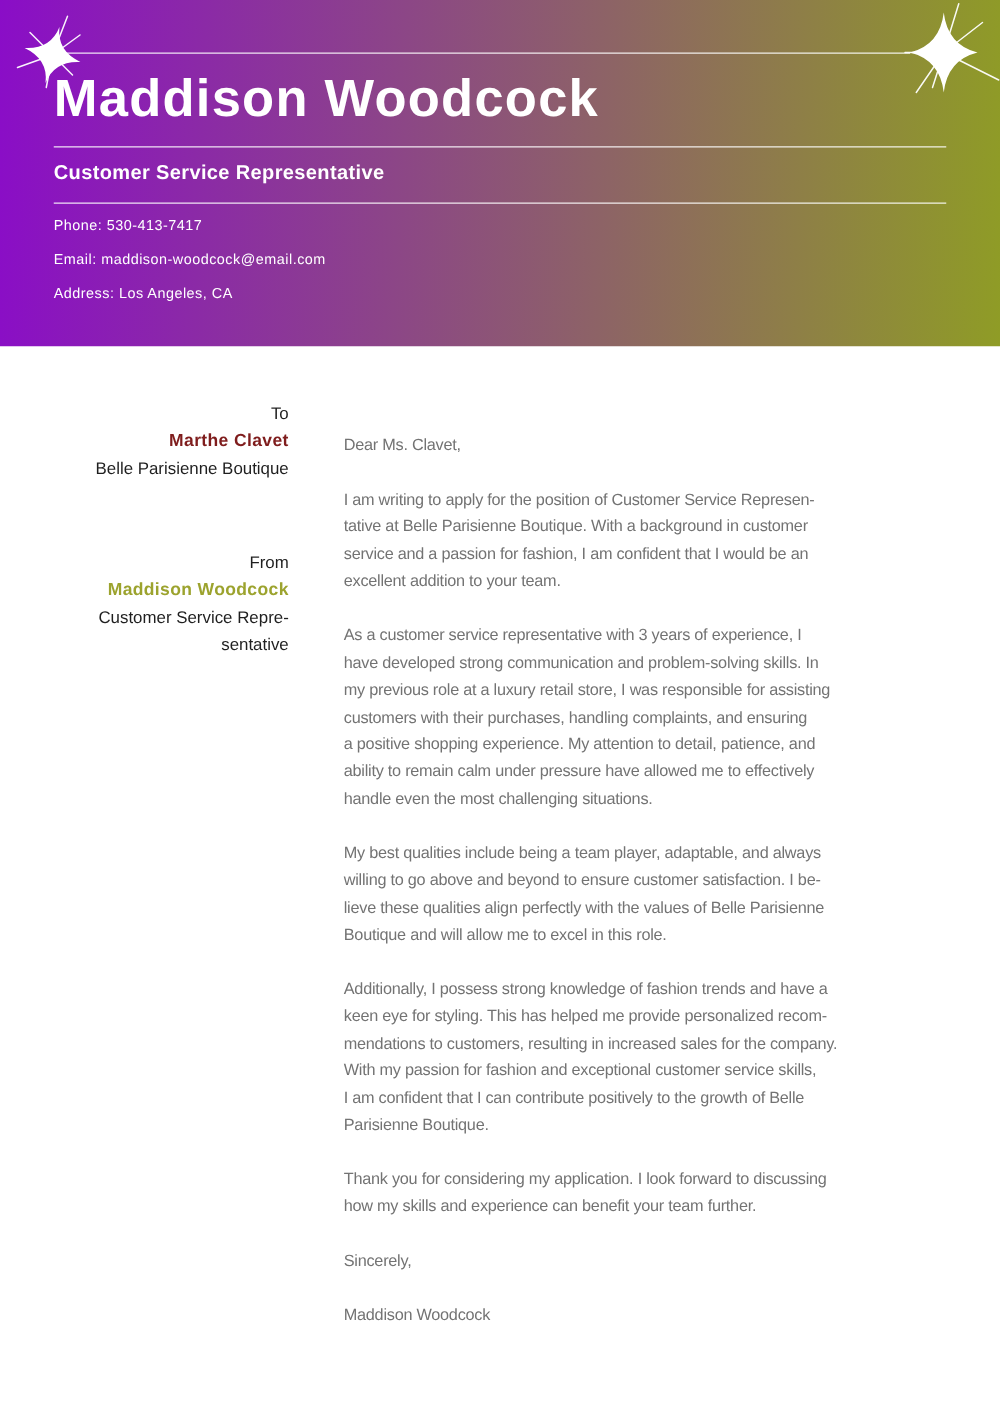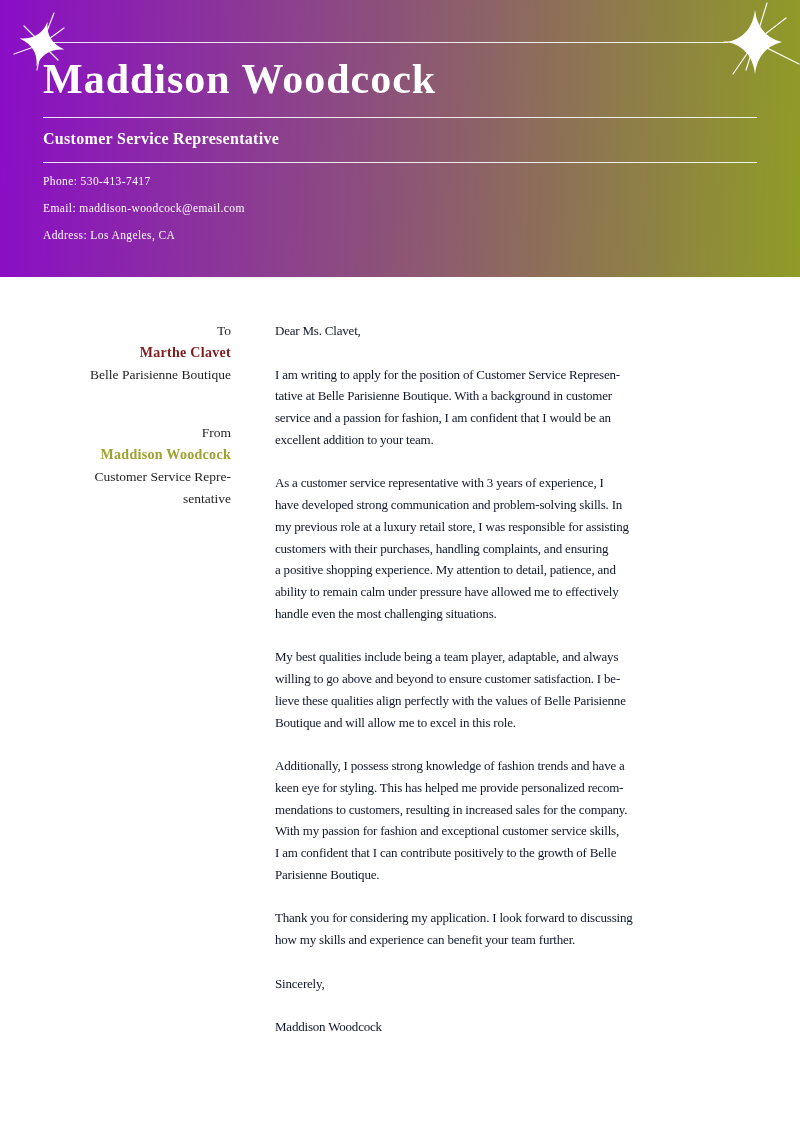--- a/index.html
+++ b/index.html
@@ -2,21 +2,21 @@
 <html><head>
 <meta charset="utf-8">
 <style>
   html, body { margin: 0; padding: 0; background: #ffffff; }
   .page {
     position: relative;
     width: 800px;
     height: 1131px;
     background: #ffffff;
     overflow: hidden;
-    font-family: Liberation Serif, serif;
+    font-family: Liberation Sans, sans-serif;
   }
 
   
   .header {
     position: absolute;
     top: 0; left: 0;
     width: 800px; height: 277px;
     background: linear-gradient(92deg, #8A0DC7 0%, #8F9C26 100%); 
   }
   .header-top-line {
@@ -85,21 +85,21 @@
     color: #1f1f1f;
     font-size: 13.5px;
     line-height: 21.75px;
   }
   .info-label { color: #1f1f1f; }
   .info-name {
     font-weight: bold;
     font-size: 14px;
     letter-spacing: 0.3px;
   }
-  .from-block { margin-top: 37px; }
+  .from-block { margin-top: 54px; }
   .pre { white-space: pre-line; }
 
   .letter-col {
     position: absolute;
     top: 320px; left: 275px;
     width: 490px;
     color: #1f1f1f;
     font-size: 13px;
     line-height: 21.75px;
     letter-spacing: -0.2px;
@@ -162,21 +162,21 @@
       <div>Belle Parisienne Boutique</div>
     </div>
     <div class="from-block">
       <div class="info-label">From</div>
       <div class="info-name" style="color: rgb(156, 163, 46);">Maddison Woodcock</div>
       <div class="pre">Customer Service Repre-
 sentative</div>
     </div>
   </div>
 
-  <div class="letter-col" style="color: #0f172a;">
+  <div class="letter-col" style="color: #737373; margin-top: 25px;">
     <p>Dear Ms. Clavet,</p>
     <p>I am writing to apply for the position of Customer Service Represen-
 tative at Belle Parisienne Boutique. With a background in customer
 service and a passion for fashion, I am confident that I would be an
 excellent addition to your team.</p>
     <p>As a customer service representative with 3 years of experience, I
 have developed strong communication and problem-solving skills. In
 my previous role at a luxury retail store, I was responsible for assisting
 customers with their purchases, handling complaints, and ensuring
 a positive shopping experience. My attention to detail, patience, and

